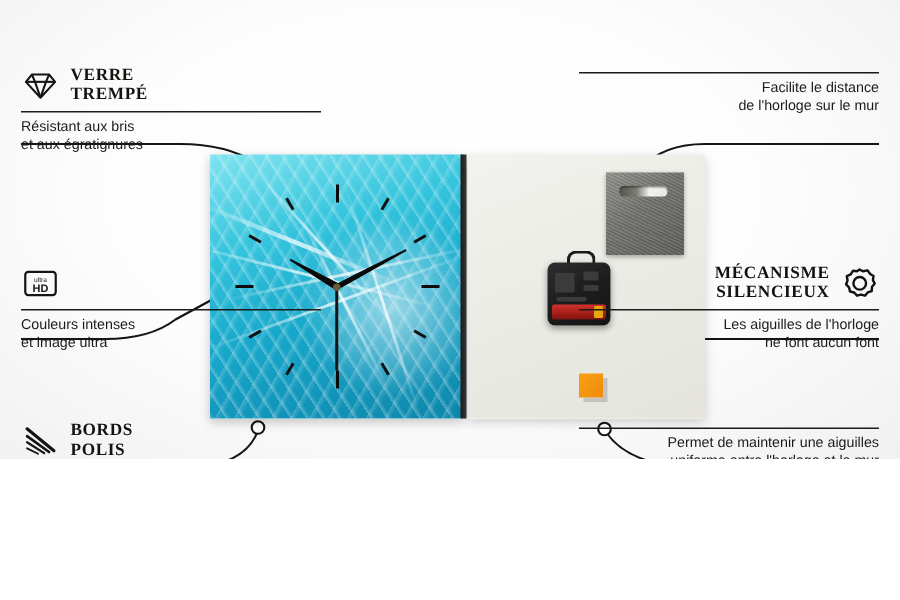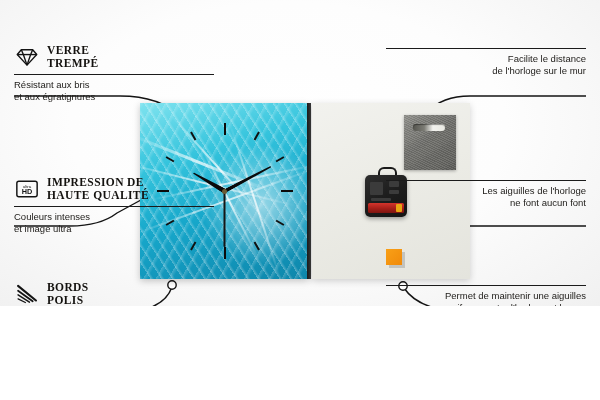--- a/index.html
+++ b/index.html
@@ -321,22 +321,20 @@
 et aux égratignures</div>
   </div>
 
   <div class="feature left" id="feature-impression-hd">
     <div class="feat-head">
       <svg class="feat-icon" viewBox="0 0 32 32">
         <rect x="3.5" y="6.5" width="25" height="19" rx="2.5" fill="none" stroke="#141414" stroke-width="1.8"></rect>
         <text x="16" y="14.6" text-anchor="middle" font-family="Liberation Sans, sans-serif" font-size="5.4" fill="#141414">ultra</text>
         <text x="16" y="22.6" text-anchor="middle" font-family="Liberation Sans, sans-serif" font-size="9" font-weight="bold" fill="#141414">HD</text>
       </svg>
-      <div class="feat-title">IMPRESSION DE
-HAUTE QUALITÉ</div>
     </div>
     <div class="feat-rule"></div>
     <div class="feat-desc">Couleurs intenses
 et image ultra</div>
   </div>
 
   <div class="feature left" id="feature-bords-polis">
     <div class="feat-head">
       <svg class="feat-icon" viewBox="0 0 32 32">
         <g stroke="#141414" stroke-linecap="round">
@@ -352,20 +350,32 @@
     <div class="feat-rule"></div>
   </div>
 
   <div class="feature right" id="feature-poignees">
     <div class="feat-rule"></div>
     <div class="feat-desc">Facilite le distance
 de l'horloge sur le mur</div>
   </div>
 
   <div class="feature right" id="feature-mecanisme">
+    <div class="feat-head">
+      <div class="feat-title">MÉCANISME
+SILENCIEUX</div>
+      <svg class="feat-icon" viewBox="0 0 32 32">
+        <g fill="none" stroke="#141414" stroke-width="2" stroke-linejoin="round">
+          <path d="M16,4.5 L19,6 L22.5,5.2 L24.8,8.2 L27.5,9.8 L27,13.3 L28.5,16 L26.3,18.6
+                   L26,22.2 L22.7,23.3 L20.5,26 L17.2,25.1 L14,26 L11.6,23.4 L8.2,22.6
+                   L7.4,19.2 L5,16.8 L6.2,13.5 L5.6,10 L8.8,8.6 L10.6,5.6 L14,6 Z"></path>
+          <circle cx="16.2" cy="15.8" r="5.2"></circle>
+        </g>
+      </svg>
+    </div>
     <div class="feat-rule"></div>
     <div class="feat-desc">Les aiguilles de l'horloge
 ne font aucun font</div>
   </div>
 
   <div class="feature right" id="feature-entretoise">
     <div class="feat-rule"></div>
     <div class="feat-desc">Permet de maintenir une aiguilles
 uniforme entre l'horloge et le mur</div>
   </div>

